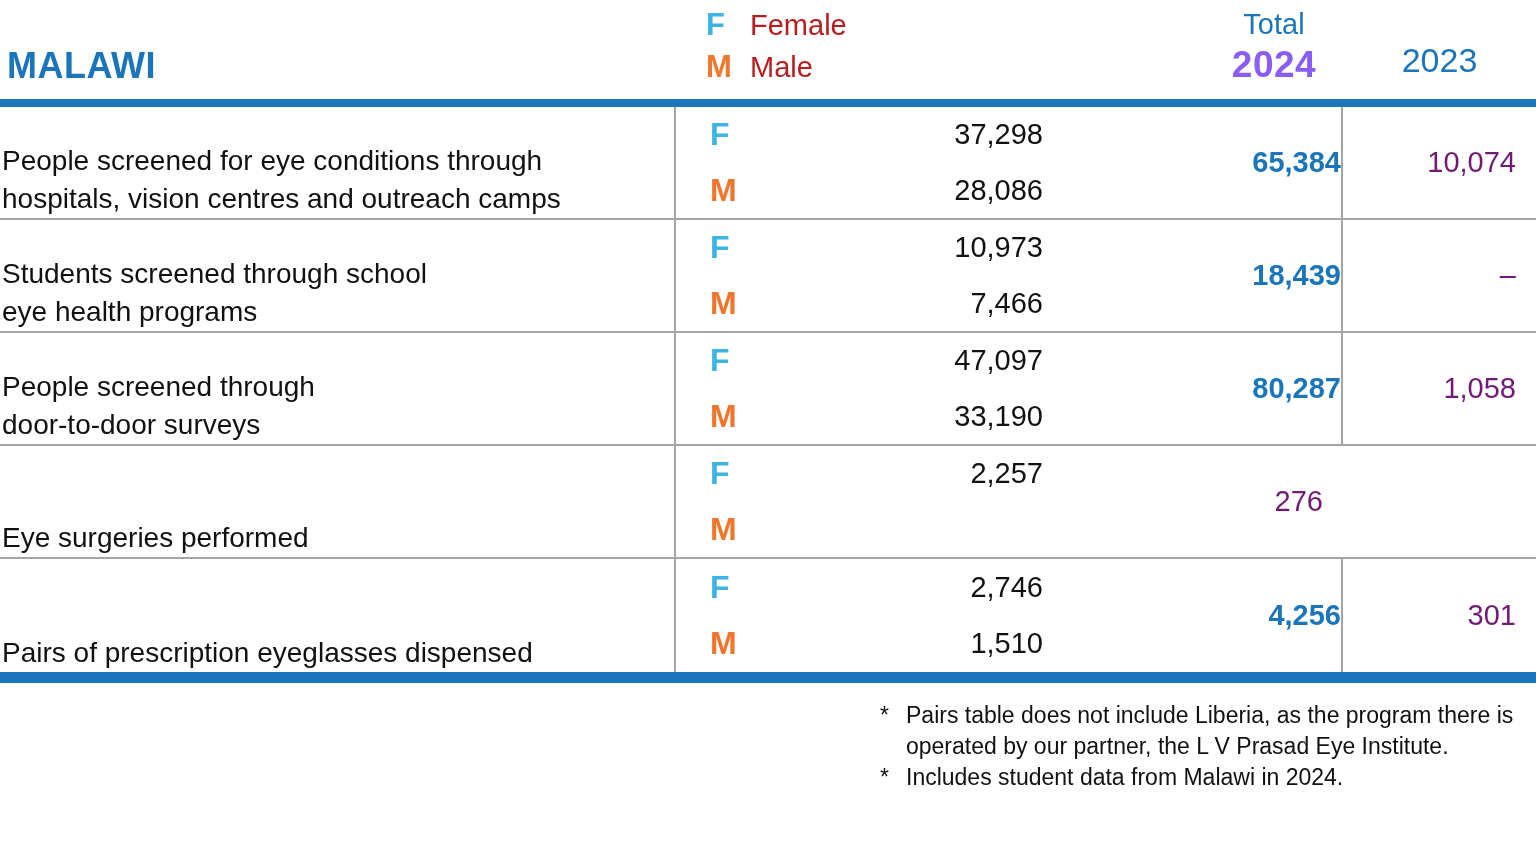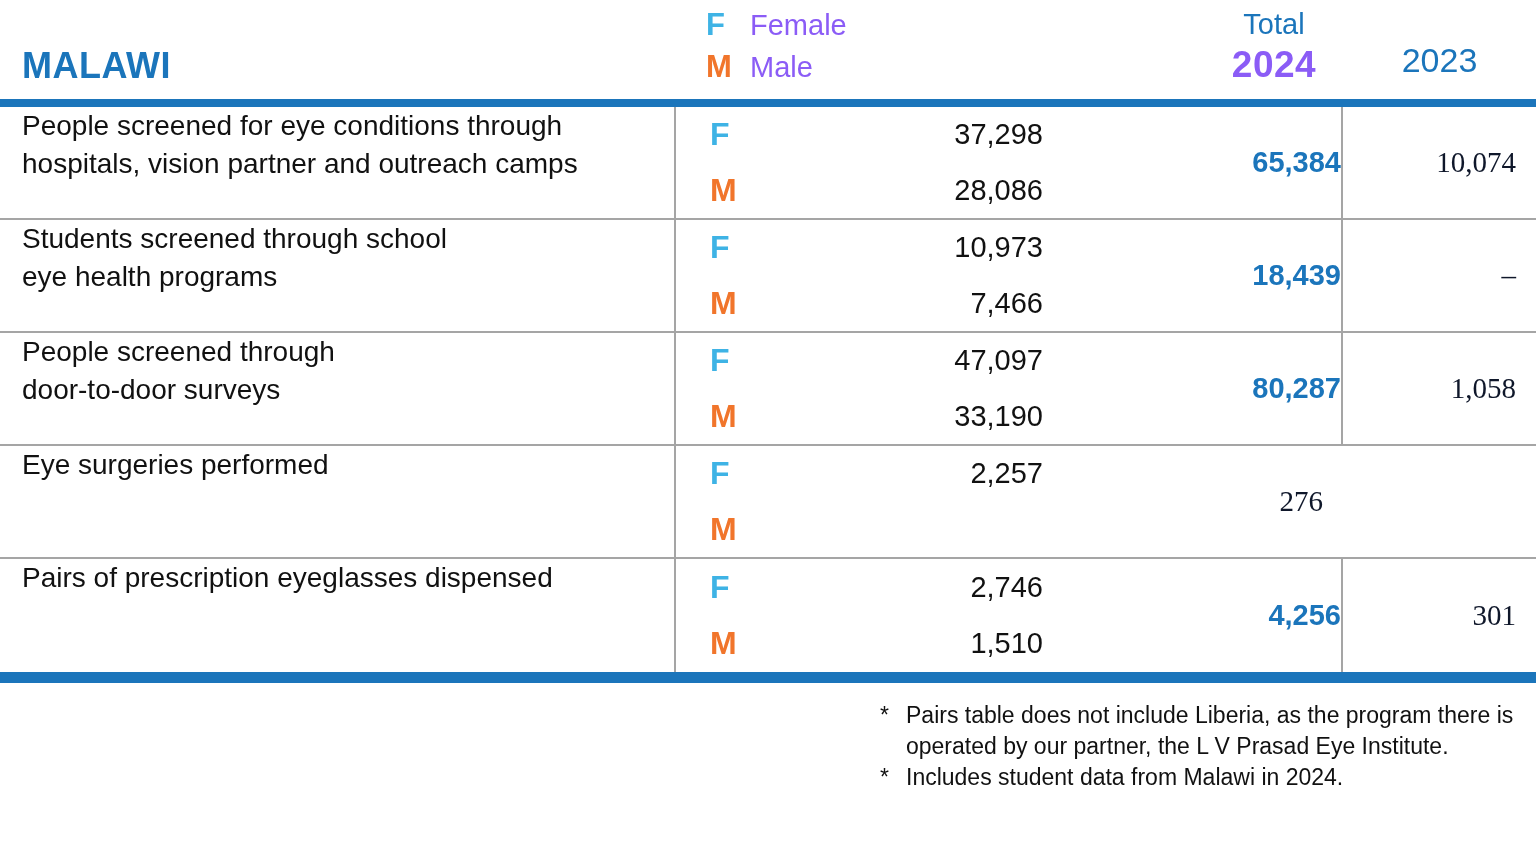--- a/index.html
+++ b/index.html
@@ -12,28 +12,28 @@
     font-family: "Liberation Sans", "DejaVu Sans", sans-serif;
     color: #111111;
     overflow: hidden;
   }
 
   
   .header { position: absolute; top: 0; left: 0; width: 1536px; height: 99px; }
   .country-title {
     position: absolute; left: 7px; top: 44px;
     font-size: 36px; font-weight: 700; letter-spacing: 0.5px;
-    color: #1B75BB; line-height: 44px; margin-left: 15px;
+    color: #1B75BB; line-height: 44px;
   }
   .legend { position: absolute; left: 706px; top: 7px; }
   .legend-line { display: flex; align-items: baseline; height: 42px; }
   .legend-key { width: 44px; font-size: 31px; font-weight: 700; }
   .legend-key.f { color: #3EB3E5; }
   .legend-key.m { color: #F1752B; }
-  .legend-text { font-size: 29px; color: #8b5cf6; }
+  .legend-text { font-size: 29px; color: #b91c1c; }
 
   .total-head {
     position: absolute; left: 1204px; top: 6px; width: 140px;
     display: flex; flex-direction: column; align-items: center;
   }
   .total-word { font-size: 29px; color: #1B75BB; line-height: 36px; }
   .total-year { font-size: 37px; font-weight: 700; color: #8b5cf6; line-height: 46px; letter-spacing: 0.5px; }
   .prev-head {
     position: absolute; left: 1343px; top: 38px; width: 193px;
     text-align: center; font-size: 34px; color: #1B75BB; line-height: 44px;
@@ -48,40 +48,40 @@
   .t-row {
     display: grid;
     grid-template-columns: 676px 367px 300px 193px;
     height: 113px;
     border-bottom: 2px solid #A5A5A5;
   }
   .t-row:last-of-type { border-bottom: none; }
 
   .cell-label {
     border-right: 2px solid #A5A5A5;
-    display: flex; flex-direction: column; justify-content: flex-start;
-    padding-left: 22px; padding-right: 10px;
+    display: flex; flex-direction: column; justify-content: flex-end;
+    padding-left: 2px; padding-right: 10px;
     font-size: 28px; line-height: 38px; color: #111111;
   }
   .cell-fm { display: flex; flex-direction: column; }
   .fm-line { flex: 1; display: flex; align-items: center; }
   .fm-key { width: 70px; padding-left: 34px; font-size: 32px; font-weight: 700; }
   .fm-key.f { color: #3EB3E5; }
   .fm-key.m { color: #F1752B; }
   .fm-value { flex: 1; text-align: right; font-size: 29px; color: #111111; }
 
   .cell-total {
     display: flex; align-items: center; justify-content: flex-end;
     border-right: 2px solid #A5A5A5;
     font-size: 29px; font-weight: 700; color: #1B75BB;
   }
   .cell-prev {
     display: flex; align-items: center; justify-content: flex-end;
     padding-right: 20px;
-    font-size: 29px; color: #0f172a; font-family: Liberation Serif, serif;
+    font-size: 29px; color: #701a75;
   }
 
   
   .footnotes { position: absolute; left: 880px; top: 700px; width: 656px; }
   .fn-line { display: flex; font-size: 23px; line-height: 31px; color: #111111; }
   .fn-marker { width: 26px; flex: 0 0 26px; }
   .fn-text { flex: 1; }
 </style>
 </head>
 <body>
@@ -110,21 +110,21 @@
     <div class="prev-head">2023</div>
   </div>
 
   <div class="rule-top"></div>
 
   <div class="tbody">
 
       <div class="t-row">
         <div class="cell-label">
           <div>People screened for eye conditions through</div>
-          <div>hospitals, vision partner and outreach camps</div>
+          <div>hospitals, vision centres and outreach camps</div>
         </div>
         <div class="cell-fm">
           <div class="fm-line">
             <span class="fm-key f">F</span>
             <span class="fm-value">37,298</span>
           </div>
           <div class="fm-line">
             <span class="fm-key m">M</span>
             <span class="fm-value">28,086</span>
           </div>

